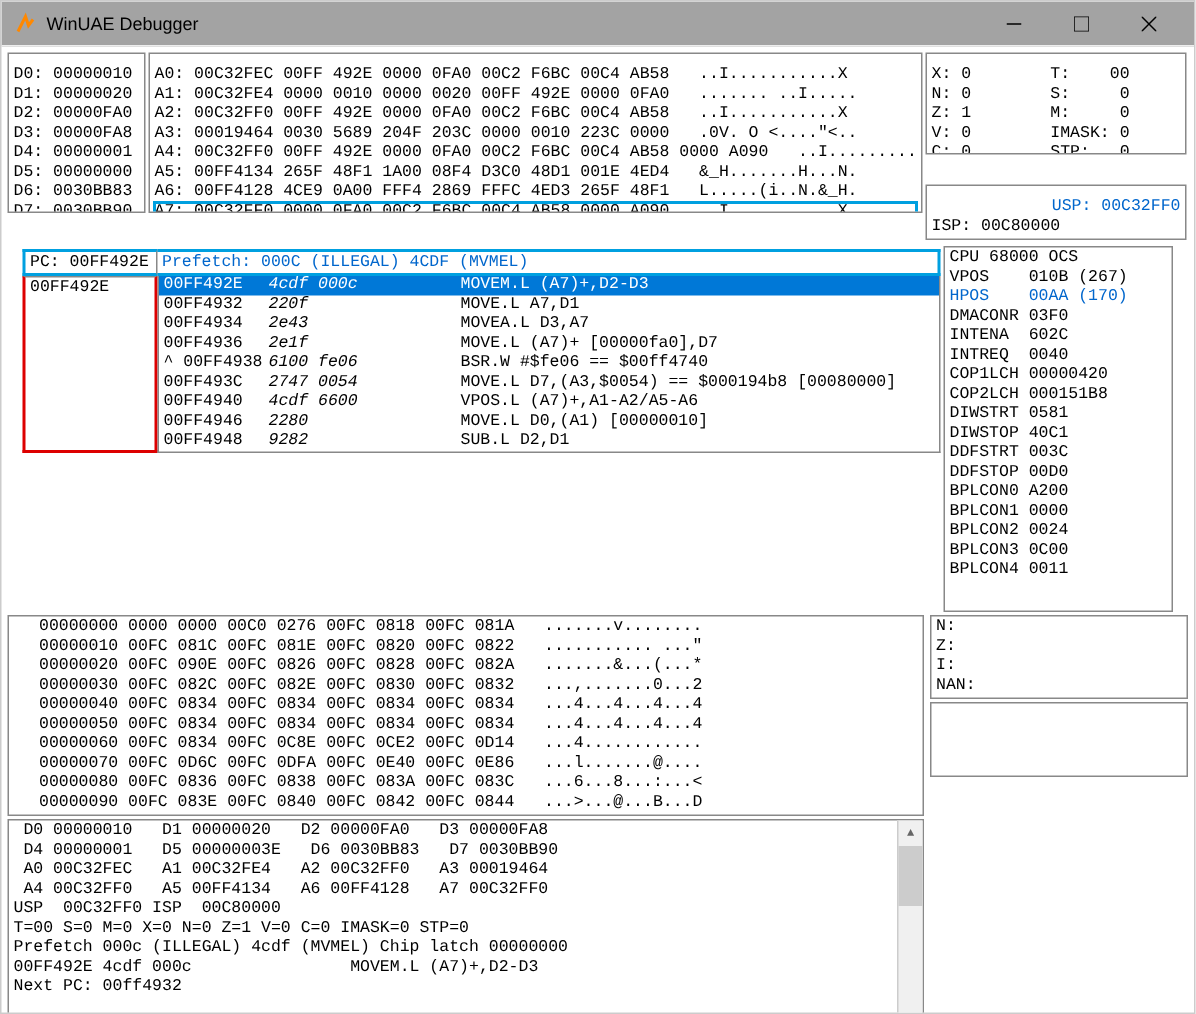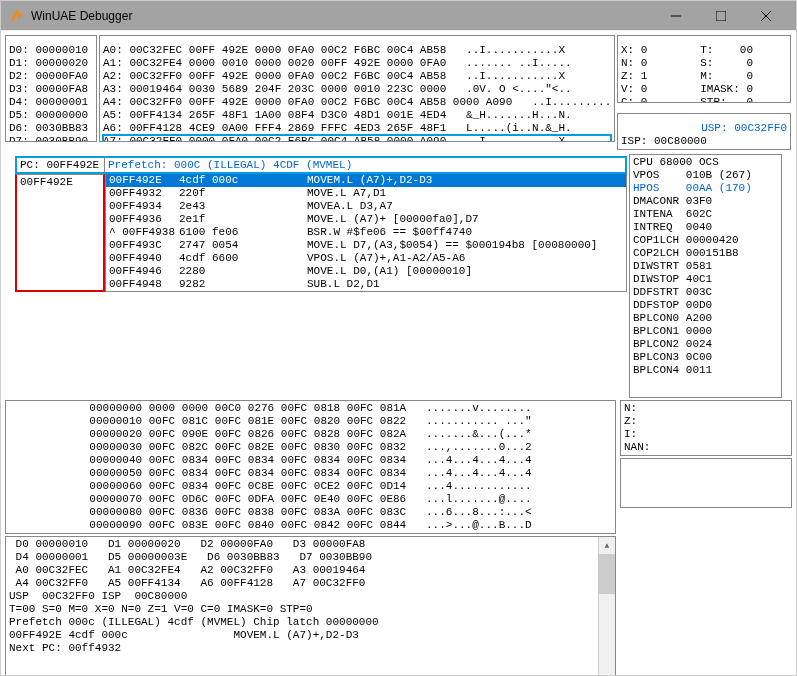--- a/index.html
+++ b/index.html
@@ -20,25 +20,25 @@
 .flags-top { height: 68px; }
 .flags-bot { height: 37px; }
 .pc-row { display: flex; margin-top: 2px; }
 .pc-box { border: 2px solid #00a0e0; border-right: 1px solid #888; padding: 1px 3px; width: 90px; }
 .pc-boxred { border: 2px solid #d00; border-top: 1px solid #888; padding: 1px 3px; width: 90px; background: #fff; }
 .prefetch { border: 2px solid #00a0e0; border-left: none; padding: 1px 3px; flex: 1; color: #0066cc; }
 .disasm { border: 1px solid #888; border-top: none; }
 .disasm .row { display: flex; padding: 0 3px; line-height: 13px; }
 .disasm .row.sel { background: #0078d7; color: #fff; }
 .disasm .addr { width: 70px; }
-.disasm .hex { width: 128px; }
+.disasm .hex { width: 128px; font-style: italic; }
 .disasm .asm { flex: 1; }
 .side-info { border: 1px solid #888; padding: 1px 3px; line-height: 13px; white-space: pre; }
 .side-info .blue { color: #0066cc; }
-.hexdump { border: 1px solid #888; margin: 2px 4px; padding: 1px 9px; line-height: 13px; white-space: pre; font-size: 11px; text-align: center; }
+.hexdump { border: 1px solid #888; margin: 2px 4px; padding: 1px 20px; line-height: 13px; white-space: pre; font-size: 11px; }
 .trace { border: 1px solid #888; margin: 2px 4px; padding: 1px 3px; line-height: 13px; white-space: pre; font-size: 11px; position: relative; }
 .scroll { position: absolute; right: 0; top: 0; bottom: 0; width: 17px; background: #f0f0f0; border-left: 1px solid #ccc; }
 .scroll .thumb { position: absolute; top: 17px; left: 0; right: 0; height: 40px; background: #ccc; }
 .scroll .arr { position: absolute; left: 0; right: 0; height: 17px; display: flex; align-items: center; justify-content: center; color: #666; font-size: 8px; }
 .fp-box { border: 1px solid #888; padding: 1px 3px; line-height: 13px; white-space: pre; margin-top: 2px; }
 .blank-box { border: 1px solid #888; height: 50px; margin-top: 2px; }
 .lower-wrap { display: flex; }
 .lower-left { flex: 1; }
 .lower-right { width: 176px; padding-right: 4px; }
 </style>
@@ -80,21 +80,21 @@
 D3: 00000FA8
 D4: 00000001
 D5: 00000000
 D6: 0030BB83
 D7: 0030BB90</div>
   </div>
   <div class="col-mid">
     <div class="box regs-a" id="regsA"><div>A0: 00C32FEC 00FF 492E 0000 0FA0 00C2 F6BC 00C4 AB58   ..I...........X</div><div>A1: 00C32FE4 0000 0010 0000 0020 00FF 492E 0000 0FA0   ....... ..I.....</div><div>A2: 00C32FF0 00FF 492E 0000 0FA0 00C2 F6BC 00C4 AB58   ..I...........X</div><div>A3: 00019464 0030 5689 204F 203C 0000 0010 223C 0000   .0V. O &lt;...."&lt;..</div><div>A4: 00C32FF0 00FF 492E 0000 0FA0 00C2 F6BC 00C4 AB58 0000 A090   ..I...........X</div><div>A5: 00FF4134 265F 48F1 1A00 08F4 D3C0 48D1 001E 4ED4   &amp;_H.......H...N.</div><div>A6: 00FF4128 4CE9 0A00 FFF4 2869 FFFC 4ED3 265F 48F1   L.....(i..N.&amp;_H.</div><div class="hl">A7: 00C32FF0 0000 0FA0 00C2 F6BC 00C4 AB58 0000 A090   ..I...........X</div></div>
   </div>
   <div class="col-right" style="flex-direction:row">
-    <div style="flex:1;display:flex;flex-direction:column;gap:10px">
+    <div style="flex:1;display:flex;flex-direction:column;gap:20px">
       <div class="box flags-top" id="flagsTop">X: 0        T:    00
 N: 0        S:     0
 Z: 1        M:     0
 V: 0        IMASK: 0
 C: 0        STP:   0</div>
       <div class="box flags-bot" id="flagsBot"><div style="color: rgb(0, 102, 204); text-align: right;">USP: 00C32FF0</div><div>ISP: 00C80000</div></div>
     </div>
   </div>
 </div>
 

